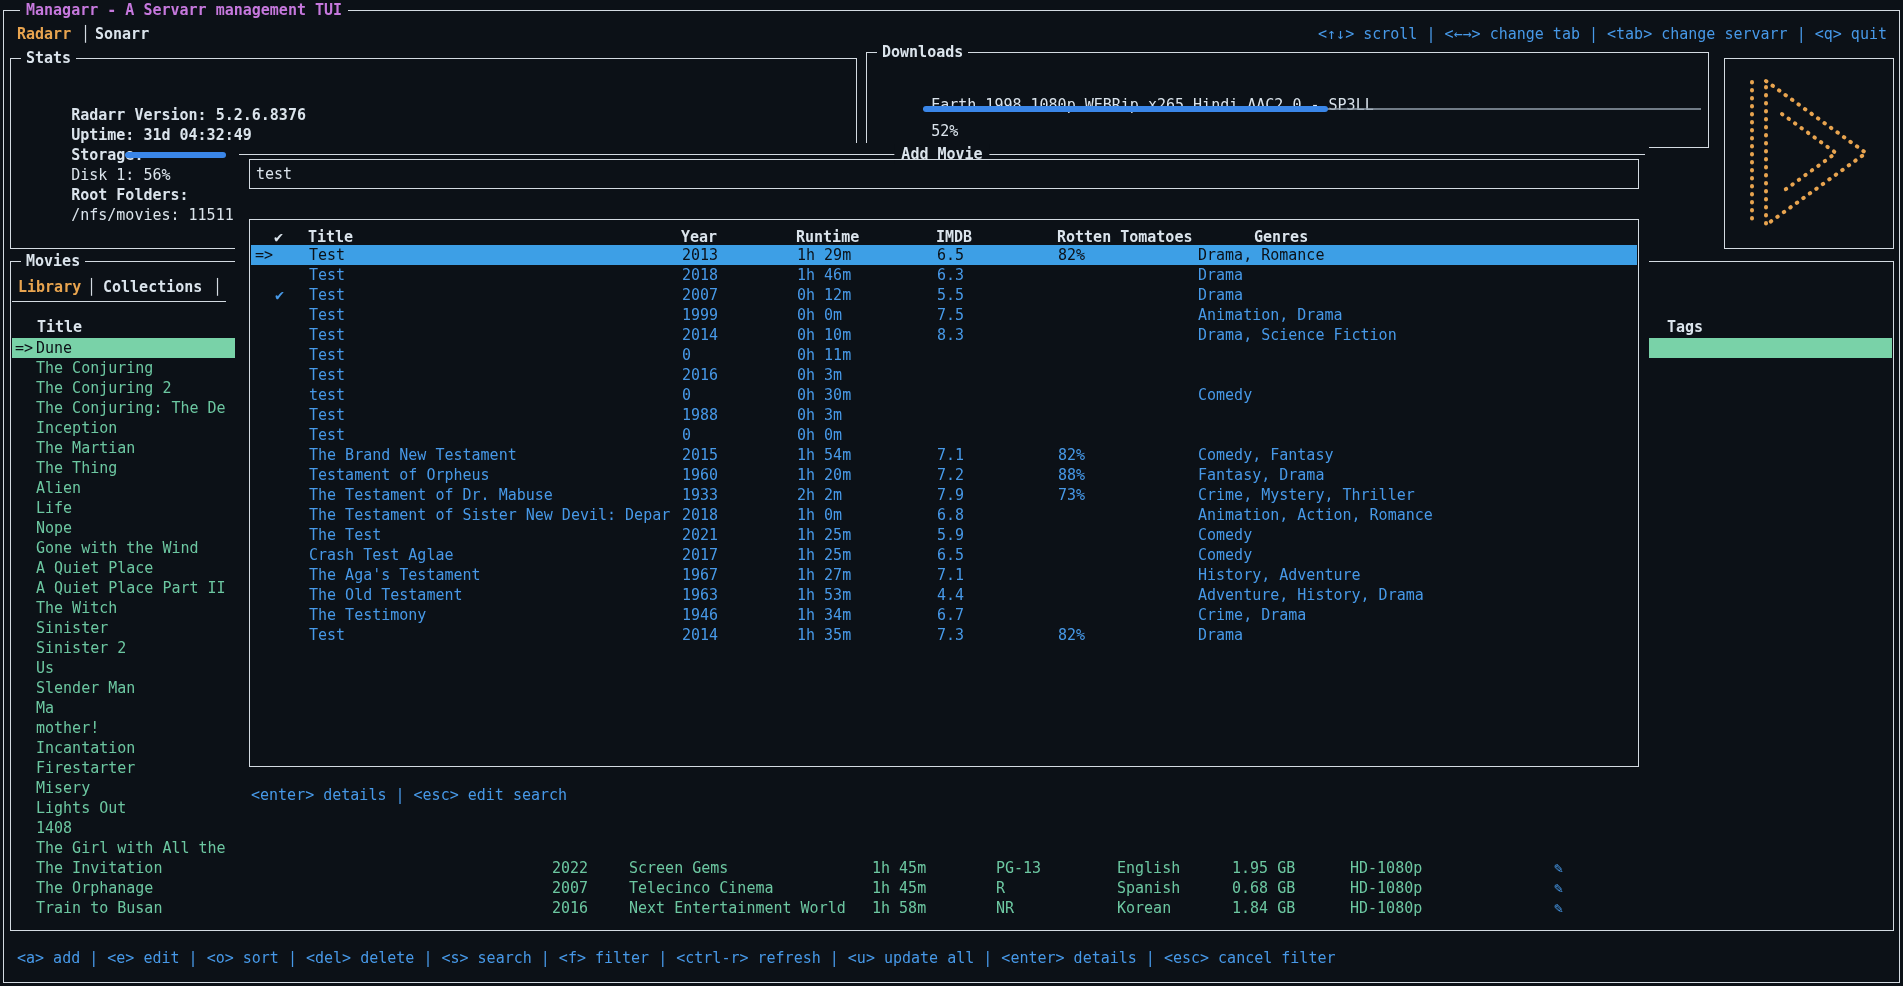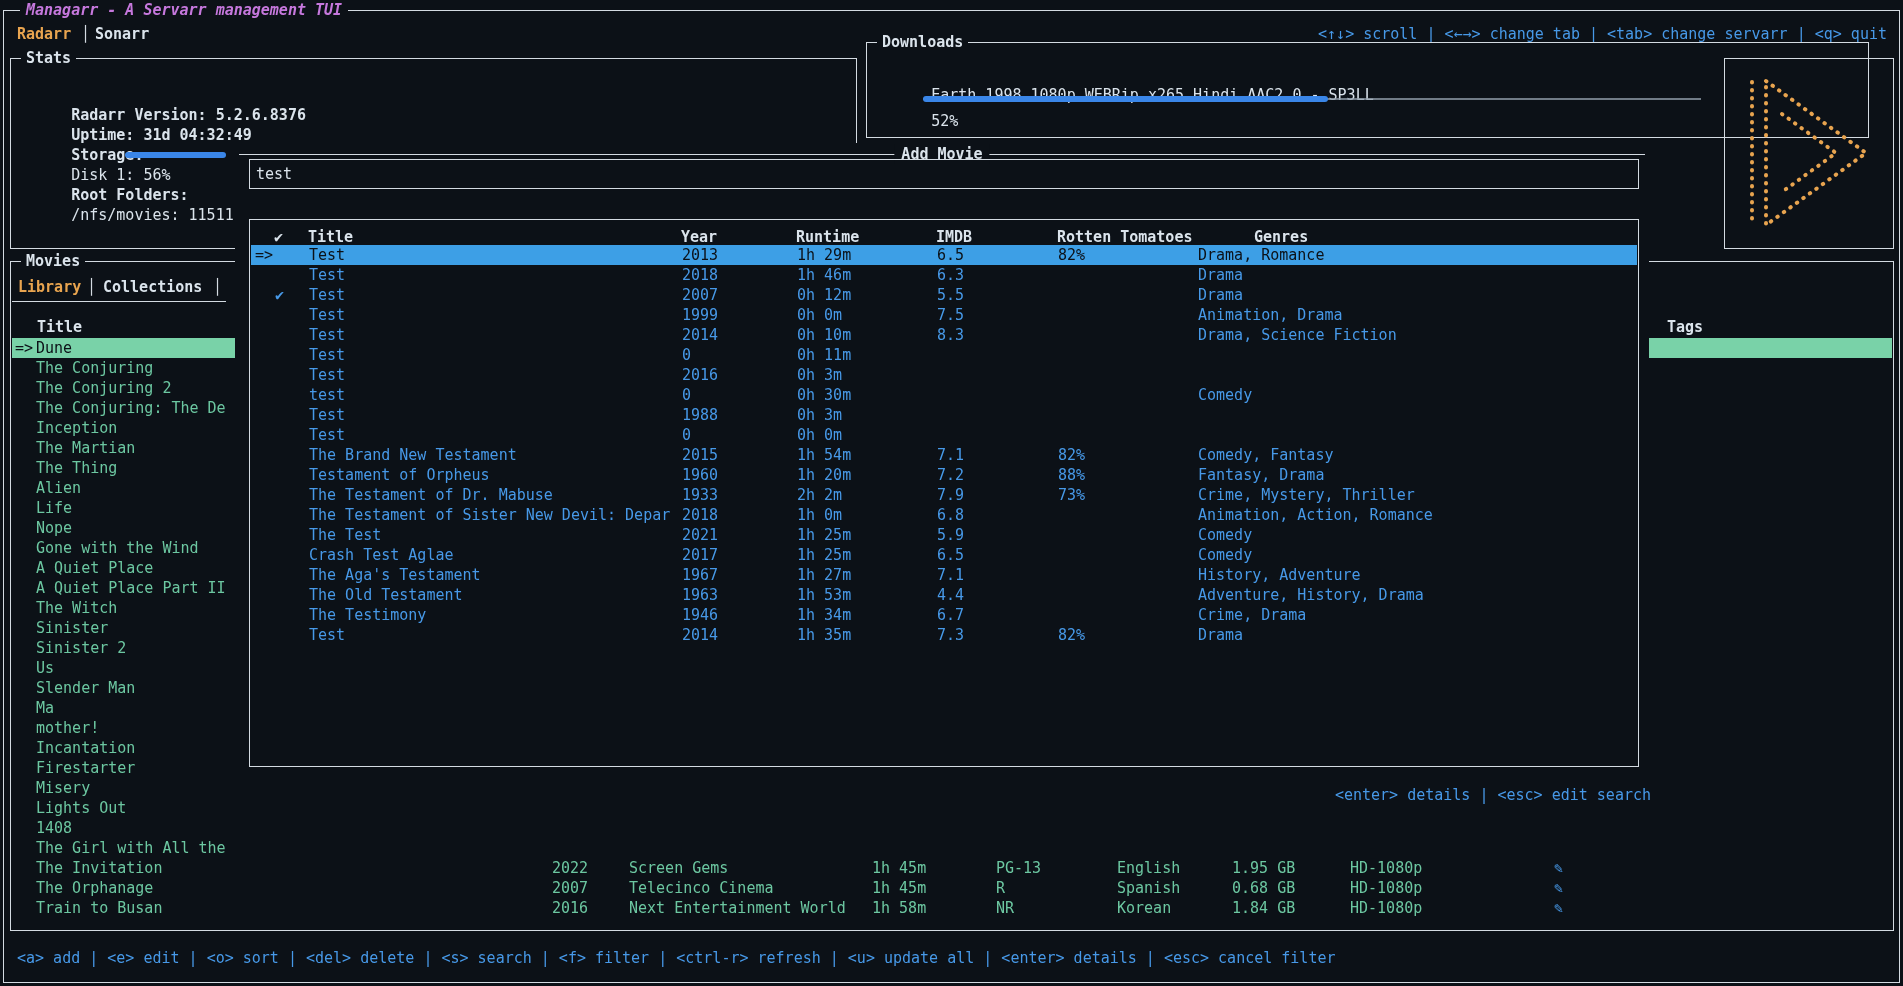--- a/index.html
+++ b/index.html
@@ -9,35 +9,35 @@
     --selected-text:#0c1117; --track-gray:#93a0ad;
   }
   *{box-sizing:border-box}
   body{margin:0;background:var(--bg);font-family:"DejaVu Sans Mono",monospace;
        font-size:15px;line-height:20px;color:var(--text)}
   #app{position:relative;width:1903px;height:986px;background:var(--bg);overflow:hidden}
   .b{font-weight:bold}
   .outer-border{position:absolute;left:3px;top:10px;width:1897px;height:973px;
        border:1px solid var(--border);z-index:1}
   .app-title{position:absolute;left:20px;top:0;z-index:2;background:var(--bg);padding:0 6px;
-       color:var(--title-magenta);font-style:italic;font-weight:bold}
+       color:var(--title-magenta);font-weight:bold}
   .tab{position:absolute;top:24px;z-index:2}
   .tab-sep{position:absolute;top:24px;color:var(--border);z-index:2}
   .top-help{position:absolute;top:24px;right:16px;color:var(--key-blue);z-index:2;white-space:pre}
   .box{position:absolute;border:1px solid var(--border);z-index:2}
   .box-title{position:absolute;top:-11px;left:10px;background:var(--bg);padding:0 5px;
        font-weight:bold;white-space:pre}
   .stat-line{position:absolute;left:6px;white-space:pre}
   .stat-line .v{margin-left:9px}
   
   #stats-box{left:10px;top:58px;width:847px;height:191px}
   .disk-track{position:absolute;left:114px;top:93px;width:180px;height:6px}
   .bar-fill{position:absolute;left:0;top:0;height:6px;border-radius:3px;background:var(--progress-blue);width:0}
   
-  #downloads-box{left:866px;top:42px;width:1003px;height:96px}
+  #downloads-box{left:866px;top:52px;width:843px;height:96px}
   .dl-track{position:absolute;left:56px;top:53px;width:778px;height:6px}
   .track-line{position:absolute;left:0;right:0;top:2px;height:2px;background:var(--track-gray);opacity:.75}
   
   #logo-box{left:1724px;top:58px;width:170px;height:191px}
   
   #movies-box{left:10px;top:261px;width:1884px;height:670px}
   .mtab{position:absolute;white-space:pre}
   .tabs-underline{position:absolute;left:1px;top:39px;width:214px;border-top:1px solid var(--border)}
   .col-head{position:absolute;font-weight:bold;white-space:pre}
   #movie-list{position:absolute;left:12px;top:338px;width:1880px;height:584px;z-index:3}
@@ -59,21 +59,21 @@
   #search-input{position:absolute;left:4px;top:1px;width:1378px;height:26px;background:transparent;
        border:none;outline:none;color:var(--text);font-family:inherit;font-size:inherit}
   #results-box{position:absolute;left:14px;top:76px;width:1390px;height:548px;border:1px solid var(--border)}
   .m-head{position:absolute;top:7px;font-weight:bold;white-space:pre}
   .m-row{position:absolute;left:1px;right:1px;height:20px;color:var(--key-blue)}
   .m-row.sel{background:var(--selection-blue)}
   .m-row.sel .mc{color:var(--selected-text)}
   .mc{position:absolute;white-space:pre}
   .m-arrow{left:4px}.m-check{left:24px}.m-title{left:58px}.m-year{left:431px}
   .m-runtime{left:546px}.m-imdb{left:686px}.m-rt{left:807px}.m-genres{left:947px}
-  #modal-help{position:absolute;left:2px;width:100%;top:642px;text-align:right;color:var(--key-blue);white-space:pre}
+  #modal-help{position:absolute;left:16px;width:100%;top:642px;text-align:left;color:var(--key-blue);white-space:pre}
 </style>
 </head>
 <body>
 
 <div id="app">
   <div class="outer-border"></div>
 
   <div class="app-title">Managarr - A Servarr management TUI</div>
   <div class="tab b" style="left:17px;color:var(--accent-orange)">Radarr</div>
   <div class="tab-sep" style="left:81px">│</div>

